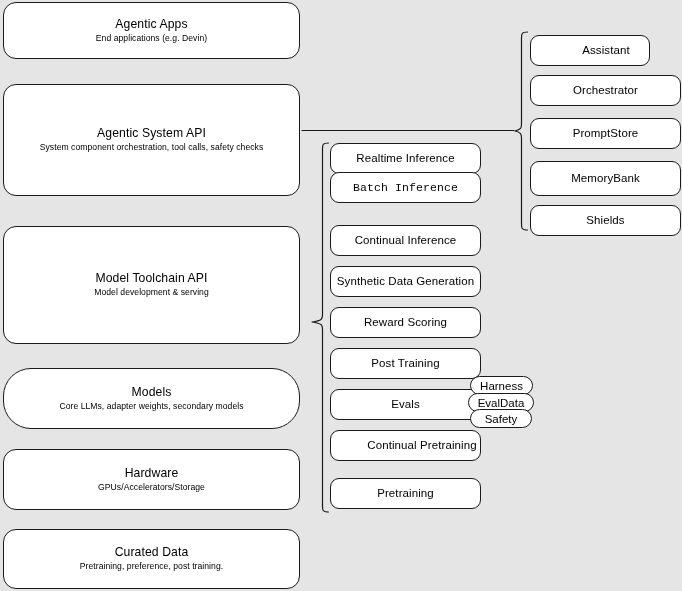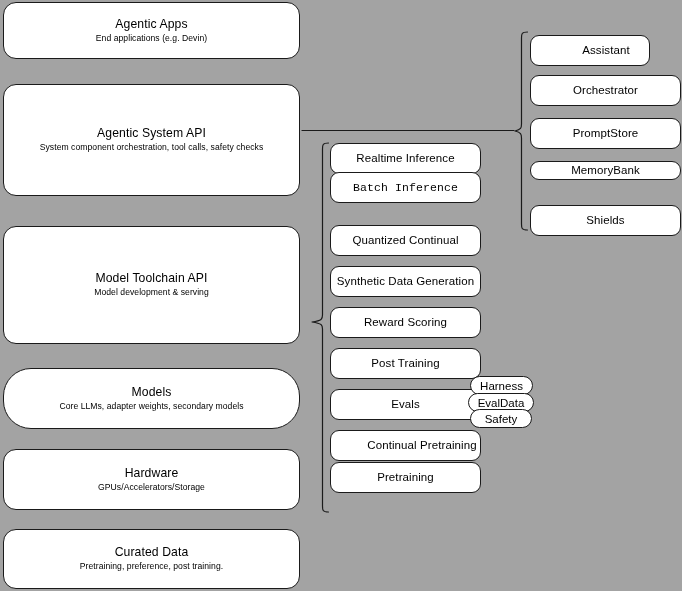--- a/index.html
+++ b/index.html
@@ -9,21 +9,21 @@
     background: #ffffff;
   }
   body {
     font-family: "Liberation Sans", sans-serif;
     -webkit-font-smoothing: antialiased;
   }
   #canvas {
     position: relative;
     width: 682px;
     height: 591px;
-    background: #a3a3a3;
+    background: #e5e5e5;
     overflow: hidden;
   }
   .node {
     position: absolute;
     box-sizing: border-box;
     background: #ffffff;
     border: 1px solid #1a1a1a;
     border-radius: 11px;
     display: flex;
     flex-direction: column;
@@ -147,38 +147,38 @@
     <div class="subtitle">Pretraining, preference, post training.</div>
   </div>
 
   <div class="node item" style="left:330px; top:143px; width:151px; height:31px;">
     <div class="title">Realtime Inference</div>
   </div>
   <div class="node item" style="left:330px; top:172px; width:151px; height:31px;font-family:Liberation Mono, monospace;">
     <div class="title">Batch Inference</div>
   </div>
   <div class="node item" style="left:330px; top:225px; width:151px; height:31px;">
-    <div class="title">Quantized Continual</div>
+    <div class="title">Continual Inference</div>
   </div>
   <div class="node item" style="left:330px; top:266px; width:151px; height:31px;">
     <div class="title">Synthetic Data Generation</div>
   </div>
   <div class="node item" style="left:330px; top:348px; width:151px; height:31px;">
     <div class="title">Post Training</div>
   </div>
   <div class="node item" style="left:330px; top:307px; width:151px; height:31px;">
     <div class="title">Reward Scoring</div>
   </div>
   <div class="node item" style="left:330px; top:389px; width:151px; height:31px;">
     <div class="title">Evals</div>
   </div>
   <div class="node item" style="left:330px; top:430px; width:151px; height:31px;padding-left:33px;">
     <div class="title">Continual Pretraining</div>
   </div>
-  <div class="node item" style="left:330px; top:462px; width:151px; height:31px;text-align:right;">
+  <div class="node item" style="left:330px; top:478px; width:151px; height:31px;text-align:right;">
     <div class="title">Pretraining</div>
   </div>
 
   <div class="pill" style="left:470px; top:376px; width:63px; height:19px;">
     <span>Harness</span>
   </div>
   <div class="pill" style="left:468px; top:393px; width:66px; height:19px;">
     <span>EvalData</span>
   </div>
   <div class="pill" style="left:470px; top:409px; width:62px; height:19px;justify-content:center;">
@@ -187,20 +187,20 @@
 
   <div class="node item" style="left:530px; top:35px; width:120px; height:31px;padding-left:32px;">
     <div class="title">Assistant</div>
   </div>
   <div class="node item" style="left:530px; top:75px; width:151px; height:31px;">
     <div class="title">Orchestrator</div>
   </div>
   <div class="node item" style="left:530px; top:118px; width:151px; height:31px;">
     <div class="title">PromptStore</div>
   </div>
-  <div class="node item" style="left:530px; top:161px; width:151px; height:19px;">
+  <div class="node item" style="left:530px; top:161px; width:151px; height:35px;">
     <div class="title">MemoryBank</div>
   </div>
   <div class="node item" style="left:530px; top:205px; width:151px; height:31px;">
     <div class="title">Shields</div>
   </div>
 
 </div>
 
 </body></html>

